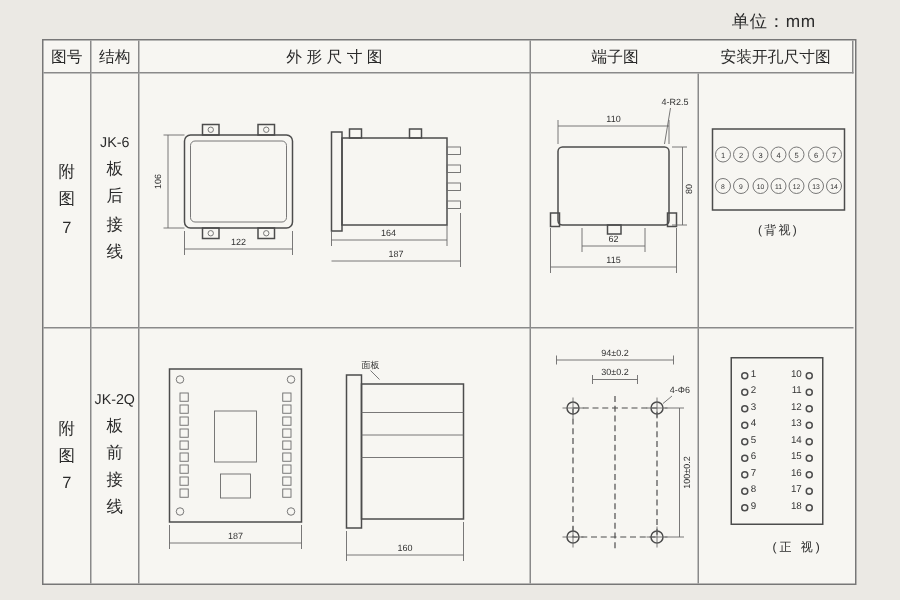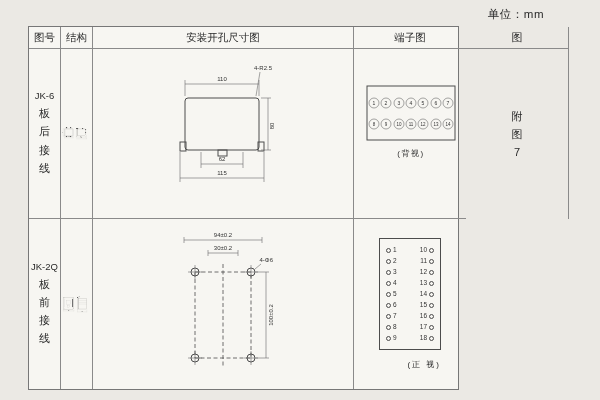--- a/index.html
+++ b/index.html
@@ -1,18 +1,18 @@
 <!DOCTYPE html>
 <html><head>
 <meta charset="utf-8">
 <style>
   *{margin:0;padding:0;box-sizing:border-box}
   body{width:600px;height:400px;background:#ebe9e4;font-family:"Liberation Sans",sans-serif;color:#2a2a2a;position:relative;overflow:hidden}
   .unit{position:absolute;top:7px;right:56px;font-size:11.5px;letter-spacing:.5px}
-  .sheet{position:absolute;left:28px;top:26px;width:431px;height:364px;background:#f7f6f2;border:1px solid #777;
+  .sheet{position:absolute;left:28px;top:26px;width:543px;height:364px;background:#f7f6f2;border:1px solid #777;
          display:grid;grid-template-columns:32px 32px 261px 112px 103px;grid-template-rows:22px 170px 170px}
   .cell{border-right:1px solid #8a8a8a;border-bottom:1px solid #8a8a8a;display:flex;align-items:center;justify-content:center;position:relative;overflow:hidden}
   .lc{border-right:none}.lr{border-bottom:none}
   .hdr{font-size:10.5px;white-space:nowrap}
   .vt{white-space:pre-line;text-align:center;font-size:11px;line-height:1.65}
   .struct{display:flex;flex-direction:column;align-items:center;gap:3px}
   .model{font-size:9.5px;white-space:nowrap}
   svg{display:block}
   .ln{stroke:#4c4c4c;stroke-width:1;fill:none}
   .thin{stroke:#6a6a6a;stroke-width:.6;fill:none}
@@ -35,24 +35,27 @@
 
 <div class="sheet">
 
   <div class="cell hdr">
       <span>图号</span>
     </div>
   <div class="cell hdr">
       <span>结构</span>
     </div>
   <div class="cell hdr">
-      <span>安装开孔尺寸图</span>
+      <span>外 形 尺 寸 图</span>
     </div>
   <div class="cell hdr lc">
       <span>端子图</span>
+    </div>
+  <div class="cell hdr">
+      <span>安装开孔尺寸图</span>
     </div>
 
   <div class="cell">
       <span class="vt">附
 图
 7</span>
     </div>
 
   <div class="cell">
     <div class="struct">

